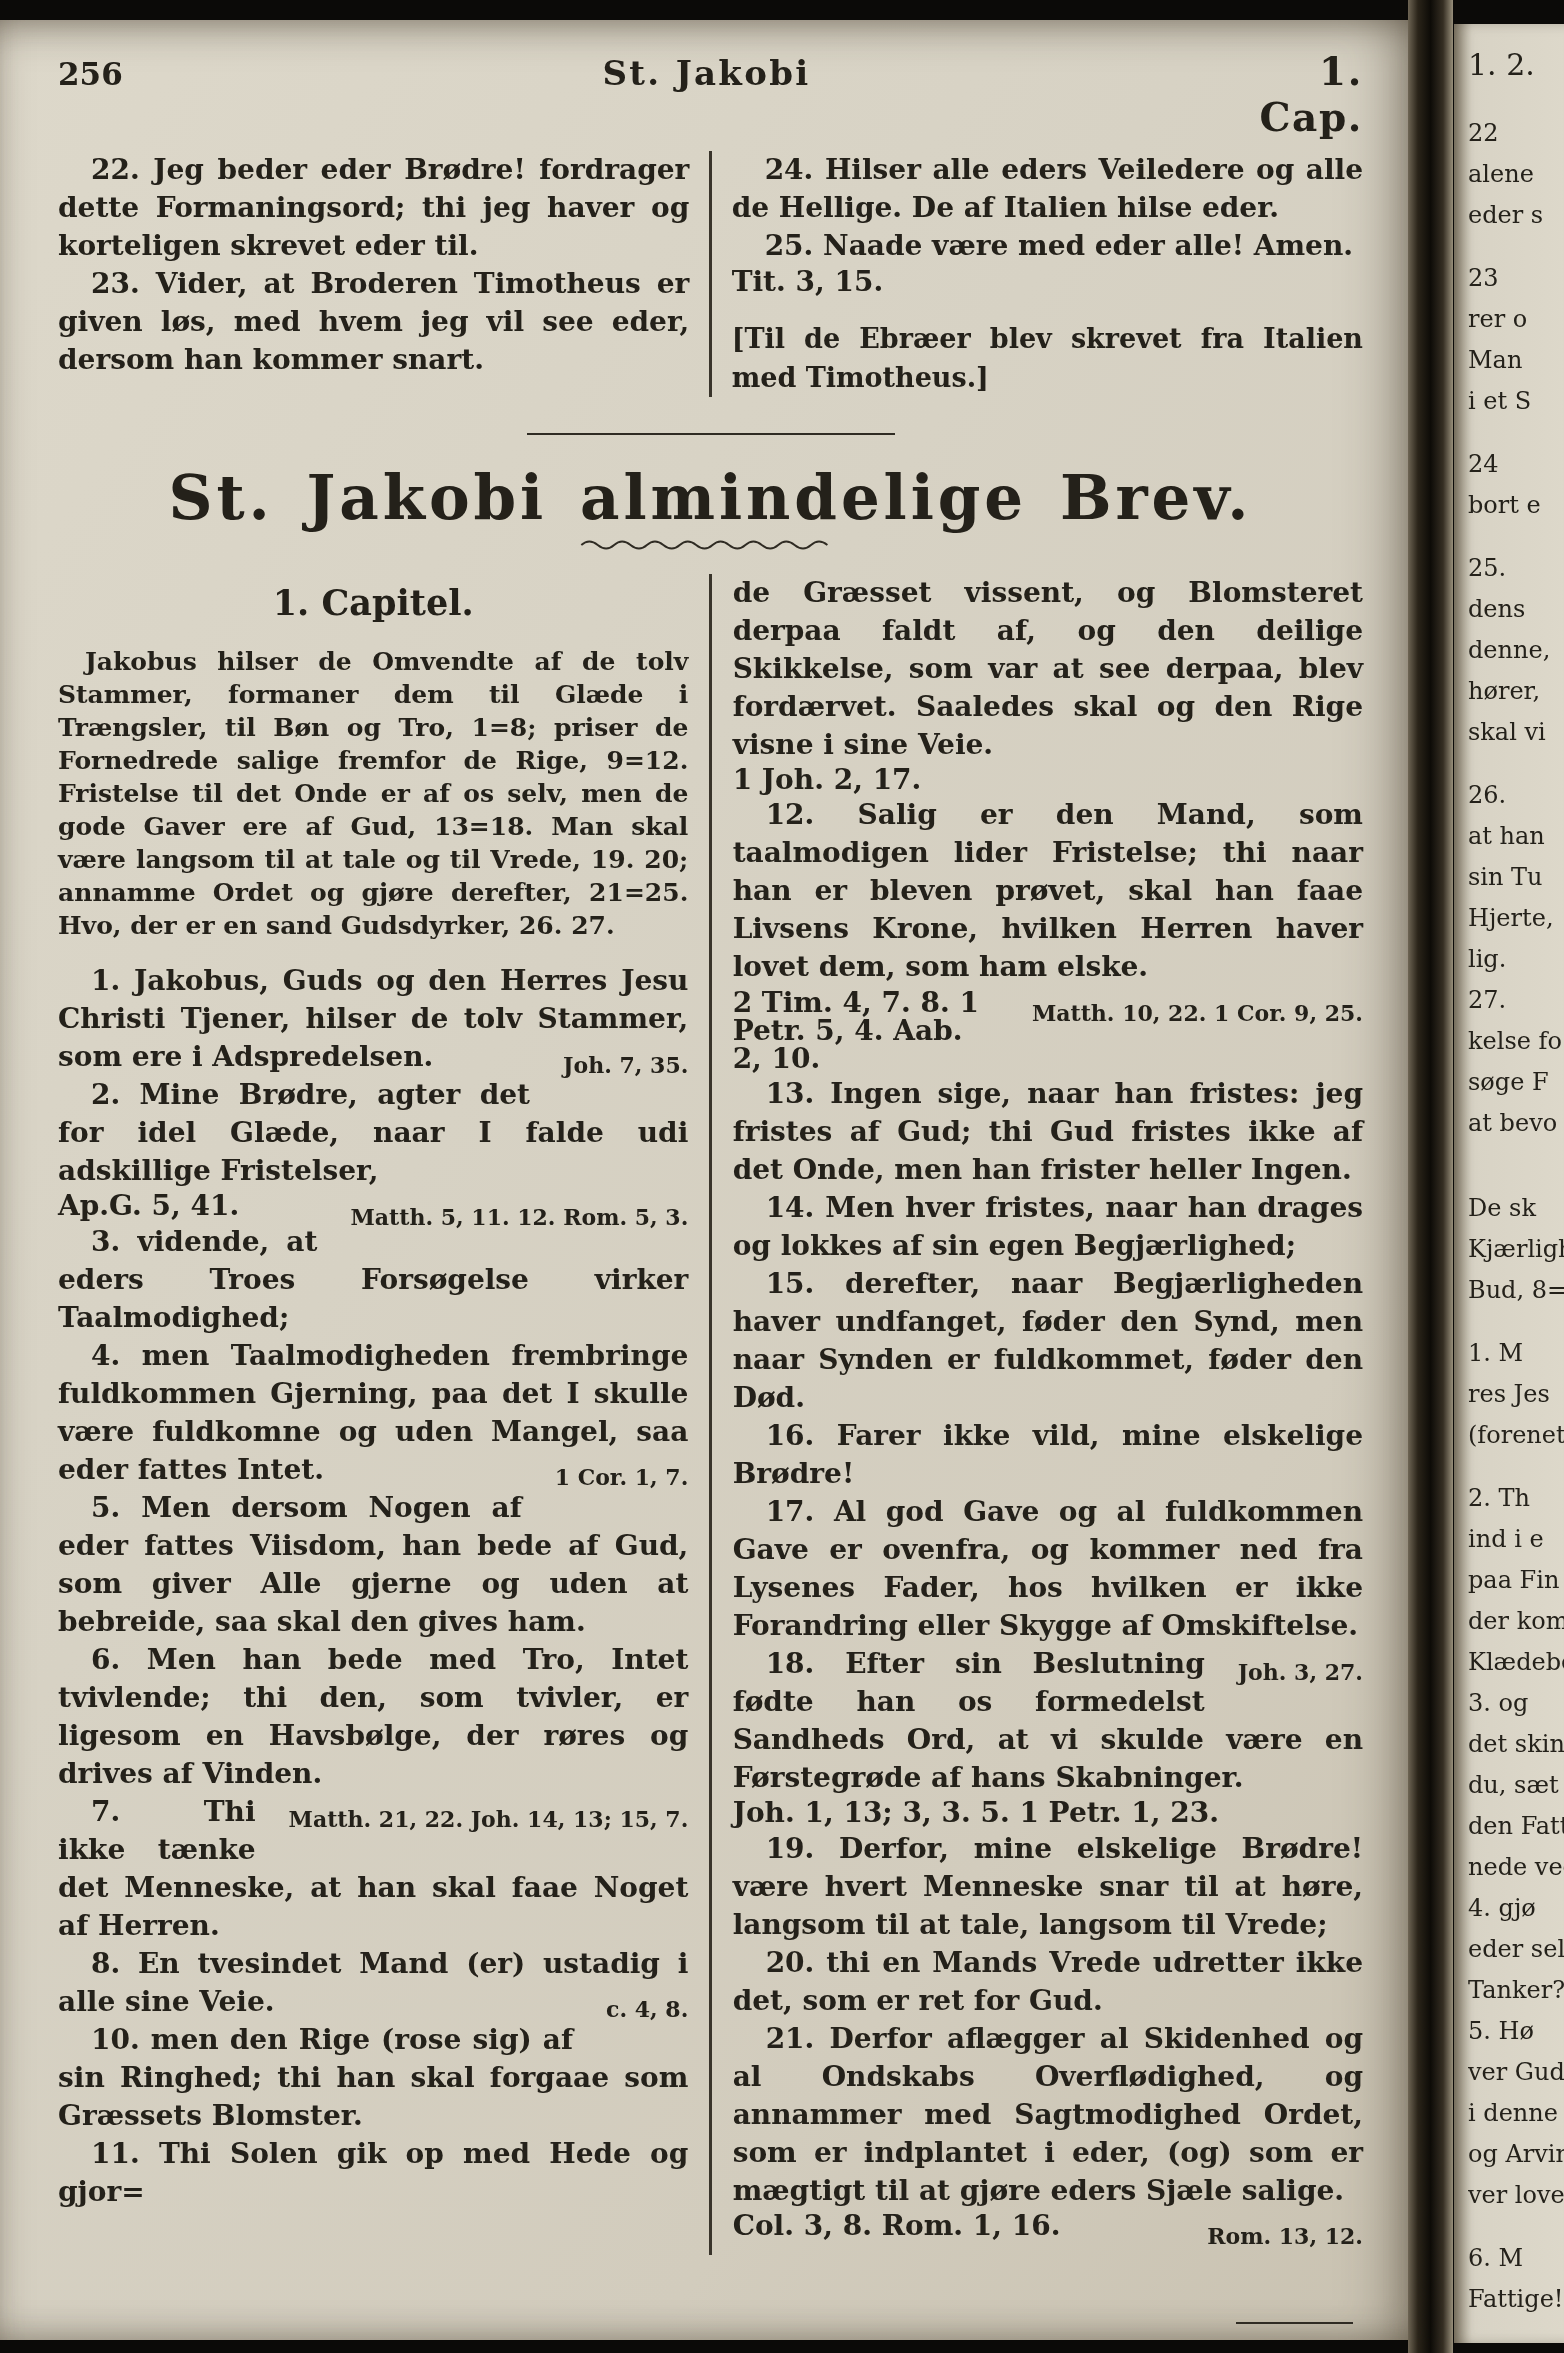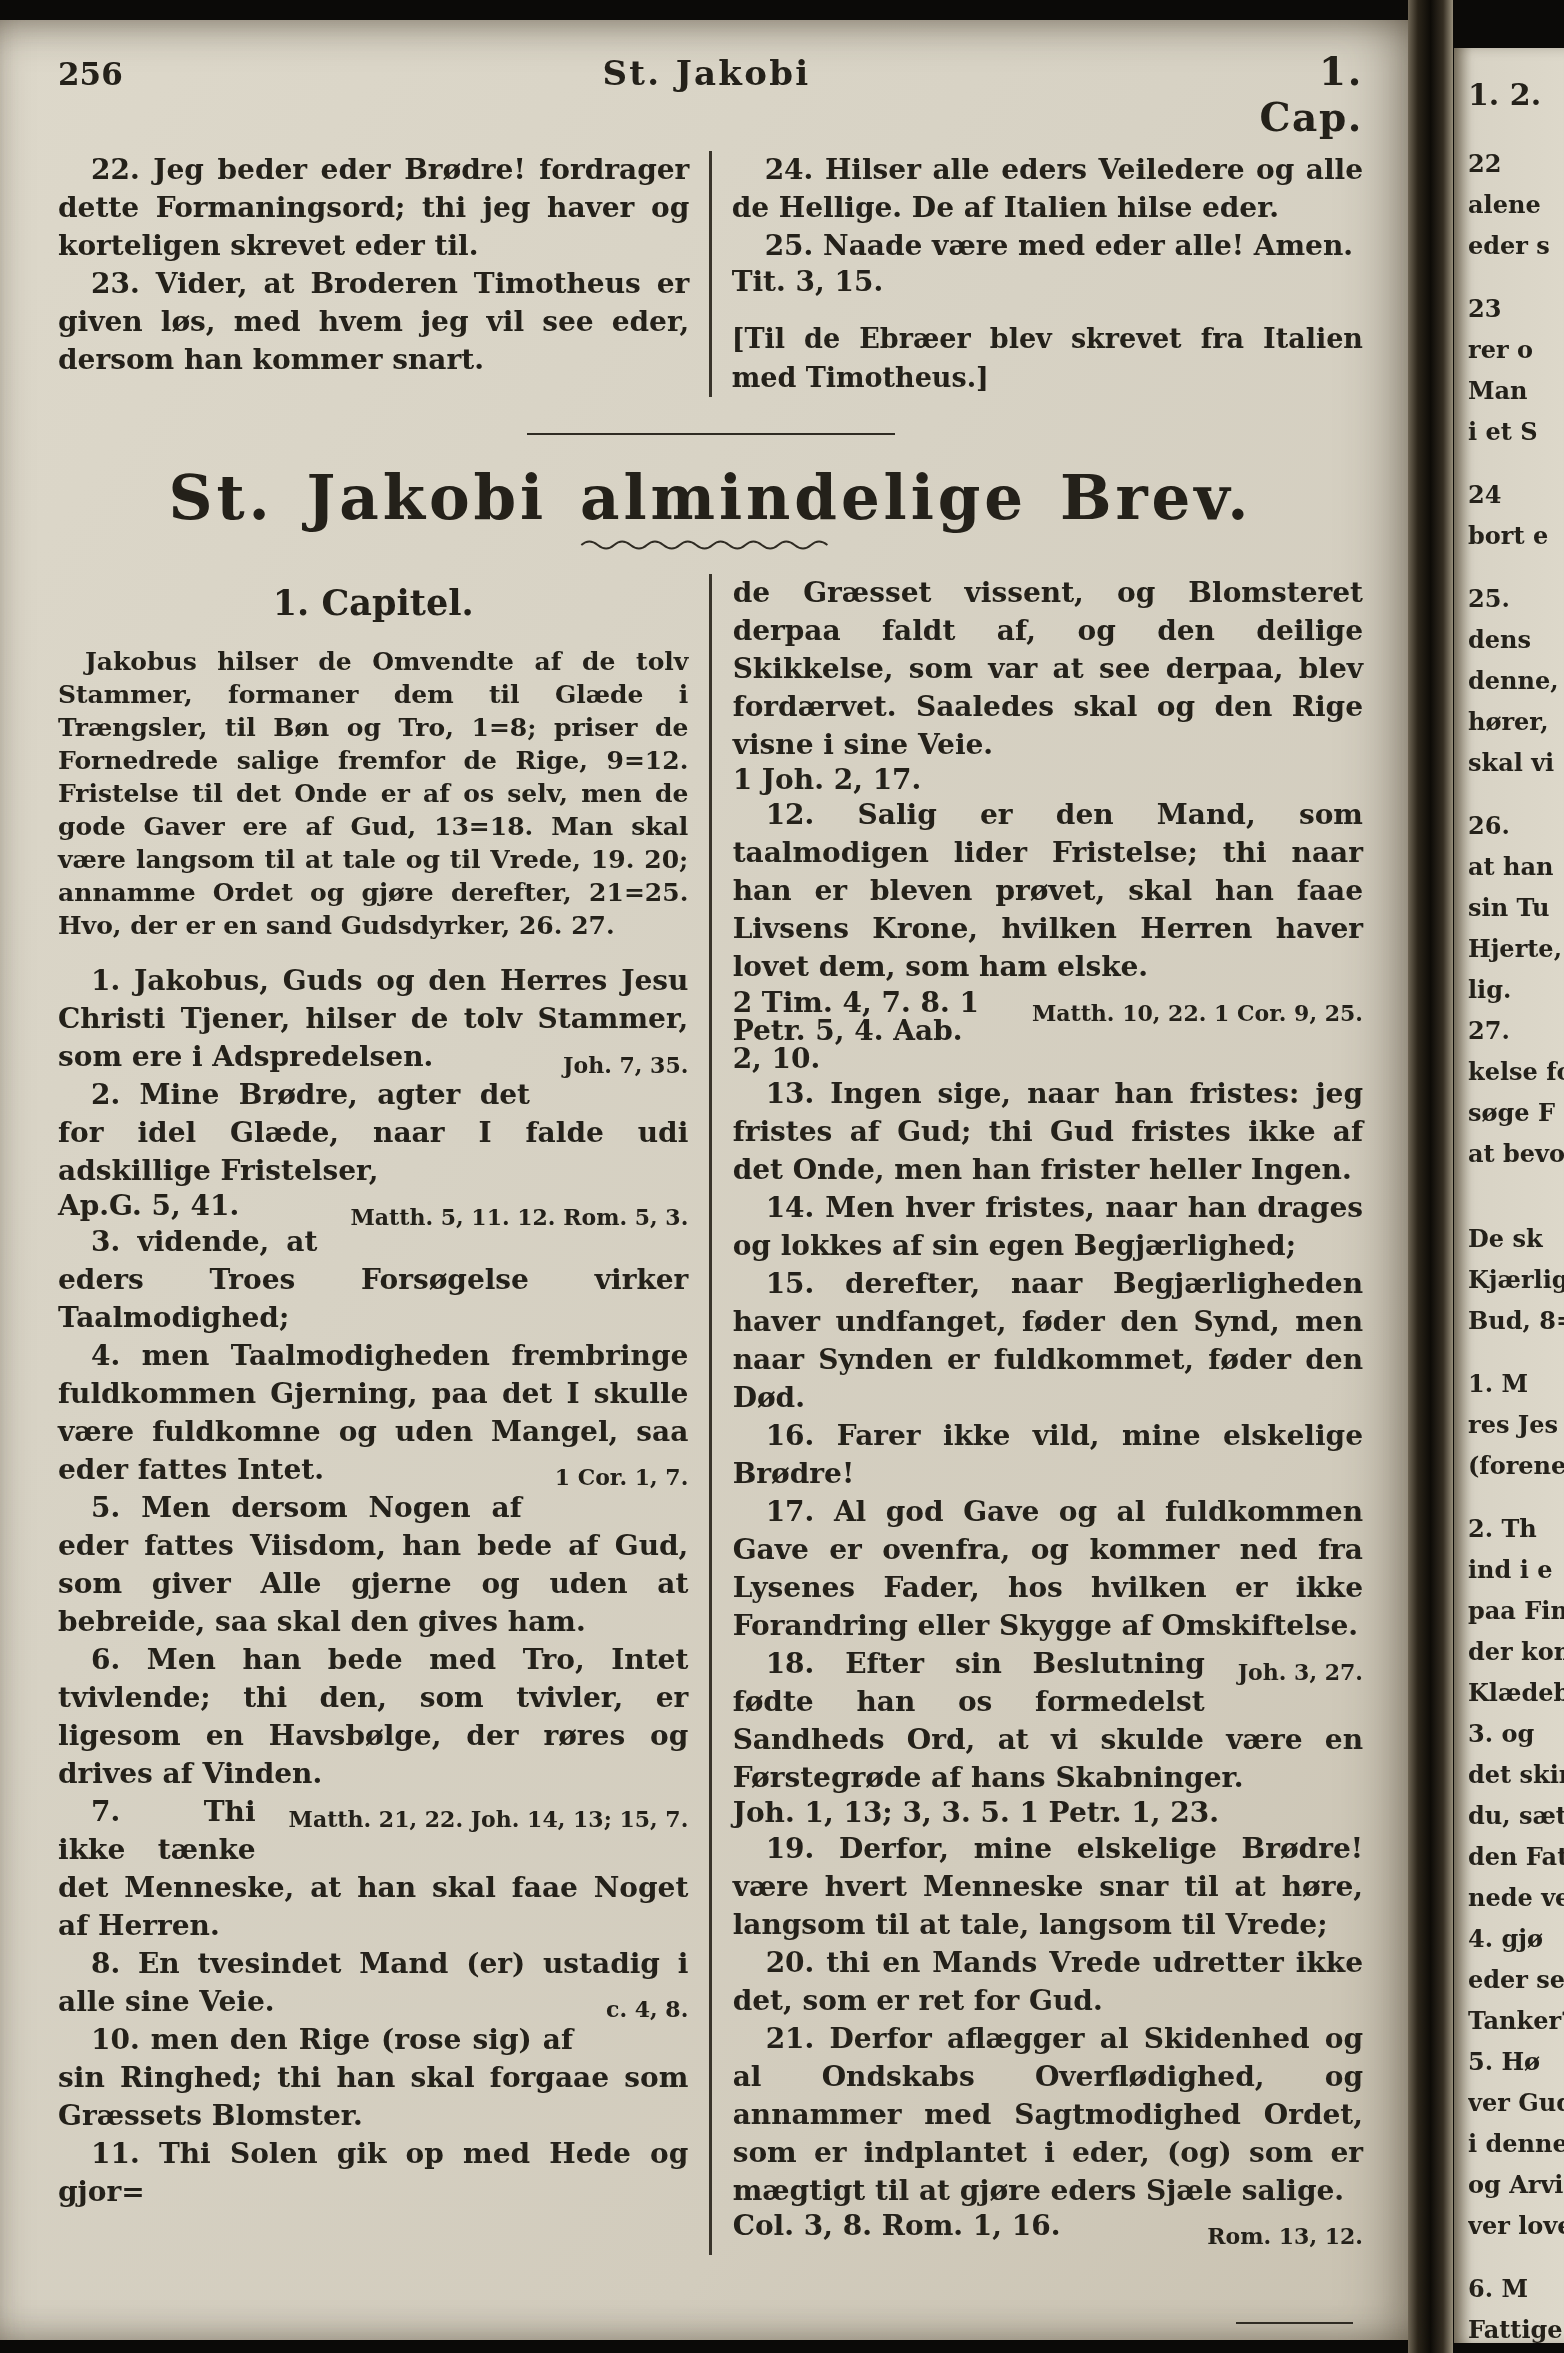--- a/index.html
+++ b/index.html
@@ -111,26 +111,25 @@
     width: 45px;
     background: linear-gradient(90deg, #6e6554 0%, #2a2419 22%, #0d0b07 50%, #352e23 78%, #988f7b 100%);
   }
 
   
   .paper-adj {
     position: absolute;
     left: 1454px; right: 0; top: 23.5px; bottom: 11px;
     background: linear-gradient(90deg, #b2aa97 0%, #d8d3c5 16%, #ddd8ca 100%);
     box-shadow: inset 11px 0 15.6px -6.3px rgba(40,32,18,.6);
-    padding: 29px 0 0 14px;
+    padding: 23px 0 0 14px;
     box-sizing: border-box;
     overflow: hidden;
     white-space: nowrap;
-    font-weight: bold;
-    margin-top: 24px;
+    font-weight: normal;
   }
   .adj-header { font-size: 30px; height: 66px; }
   .adj-line { height: 41px; font-size: 24px; line-height: 41px; overflow: hidden; }
   .adj-line.gap { height: 22px; }
 </style>
 </head>
 <body>
 
 <div class="paper-main">
 

